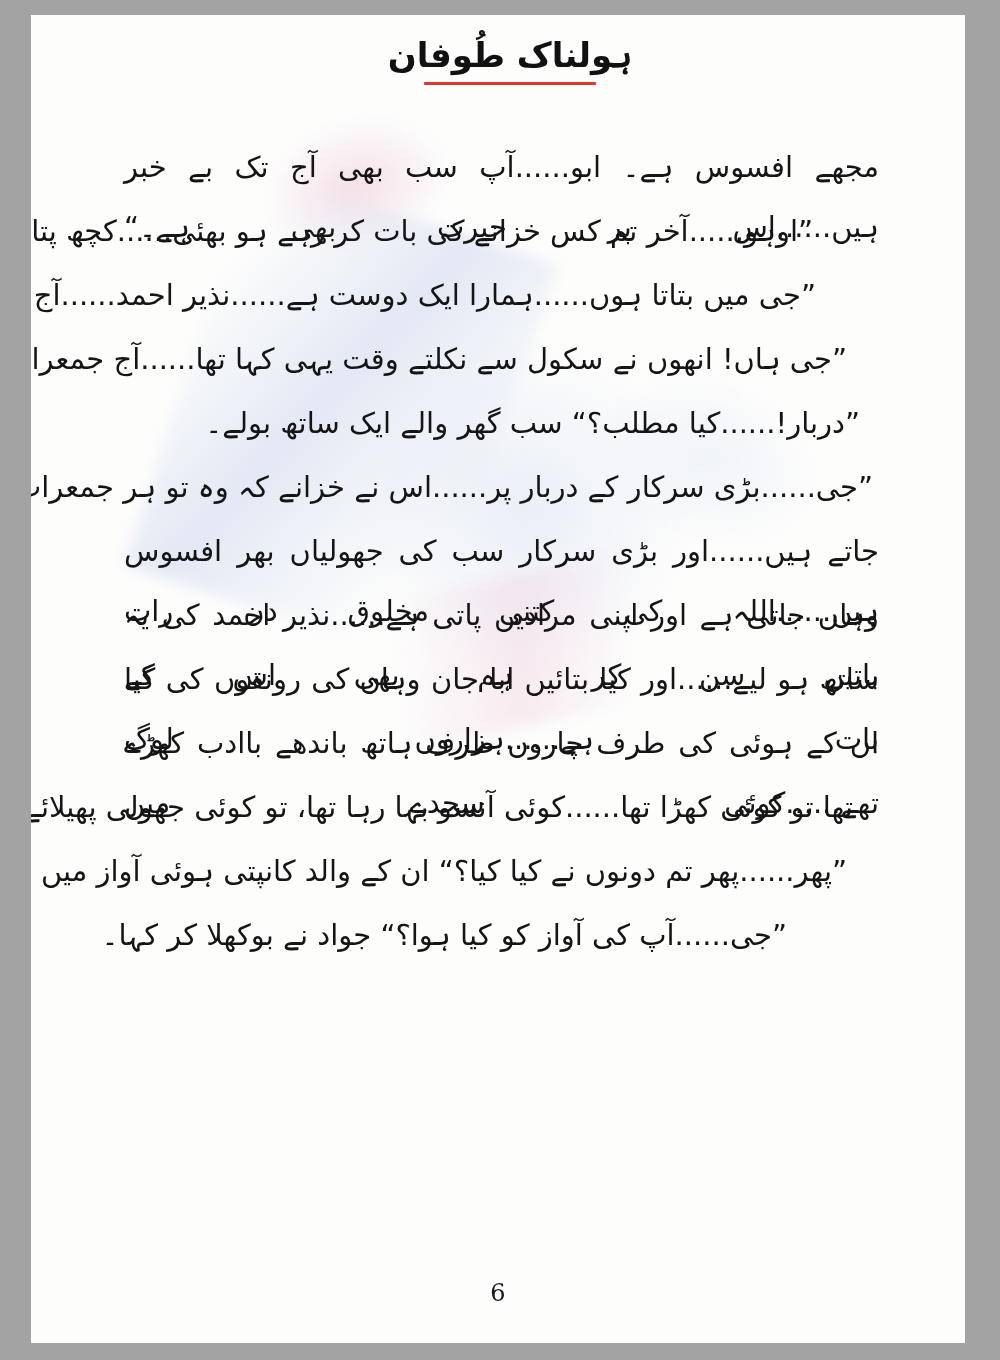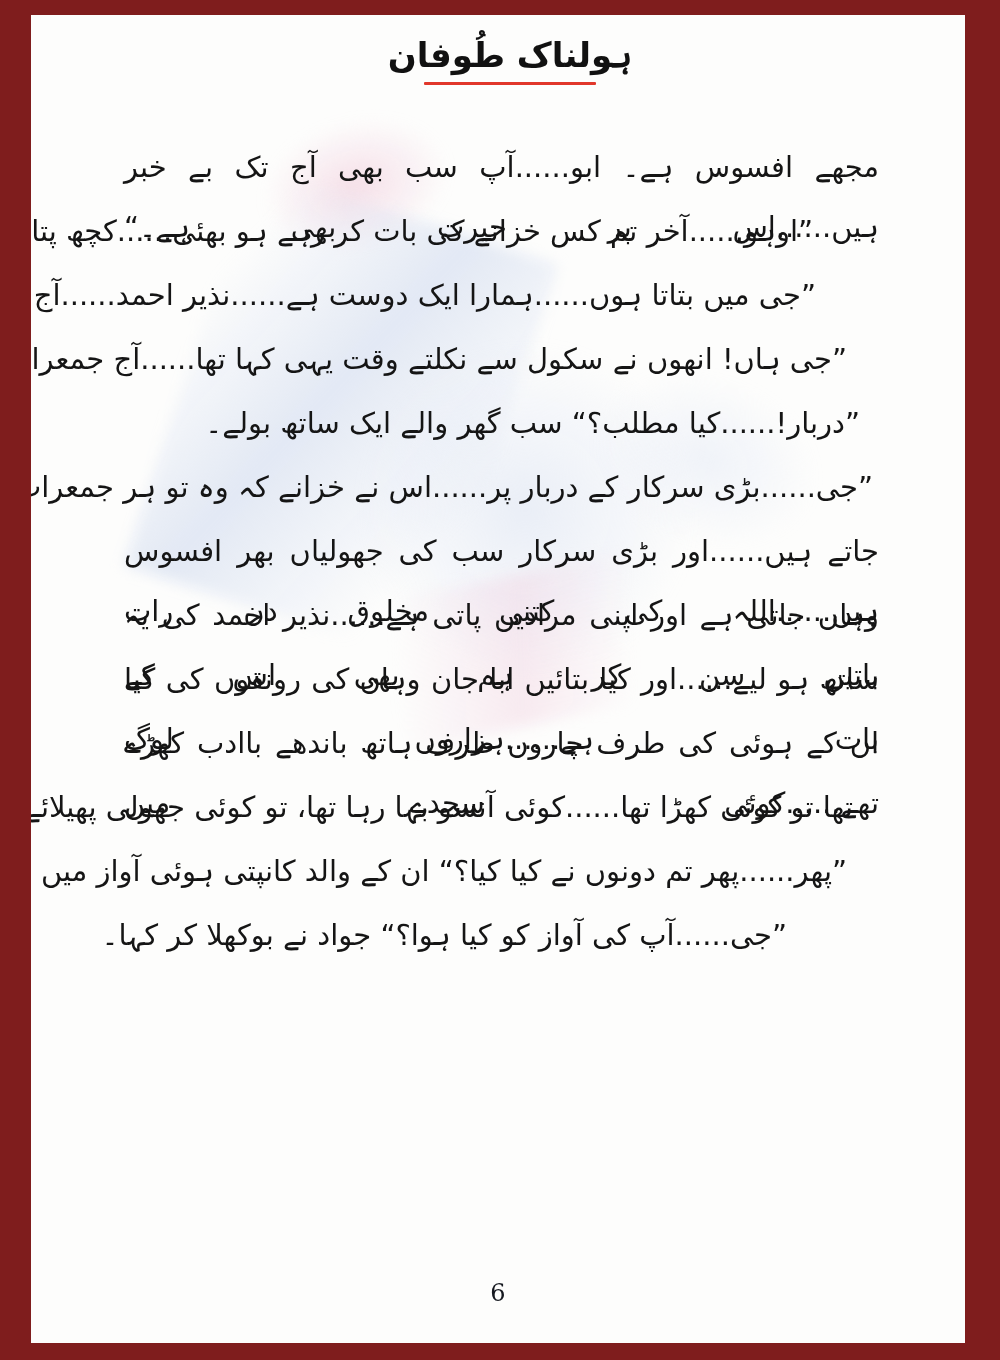--- a/index.html
+++ b/index.html
@@ -8,21 +8,21 @@
     width: 1000px;
     height: 1360px;
     background: #000;
     overflow: hidden;
     font-family: "DejaVu Sans", sans-serif;
   }
   .frame {
     position: relative;
     width: 1000px;
     height: 1360px;
-    background: #7f1d1d;
+    background: #a3a3a3;
   }
   .page {
     position: absolute;
     top: 15px;
     left: 31px;
     width: 934px;
     height: 1328px;
     background: #fdfdfc;
     overflow: hidden;
   }

